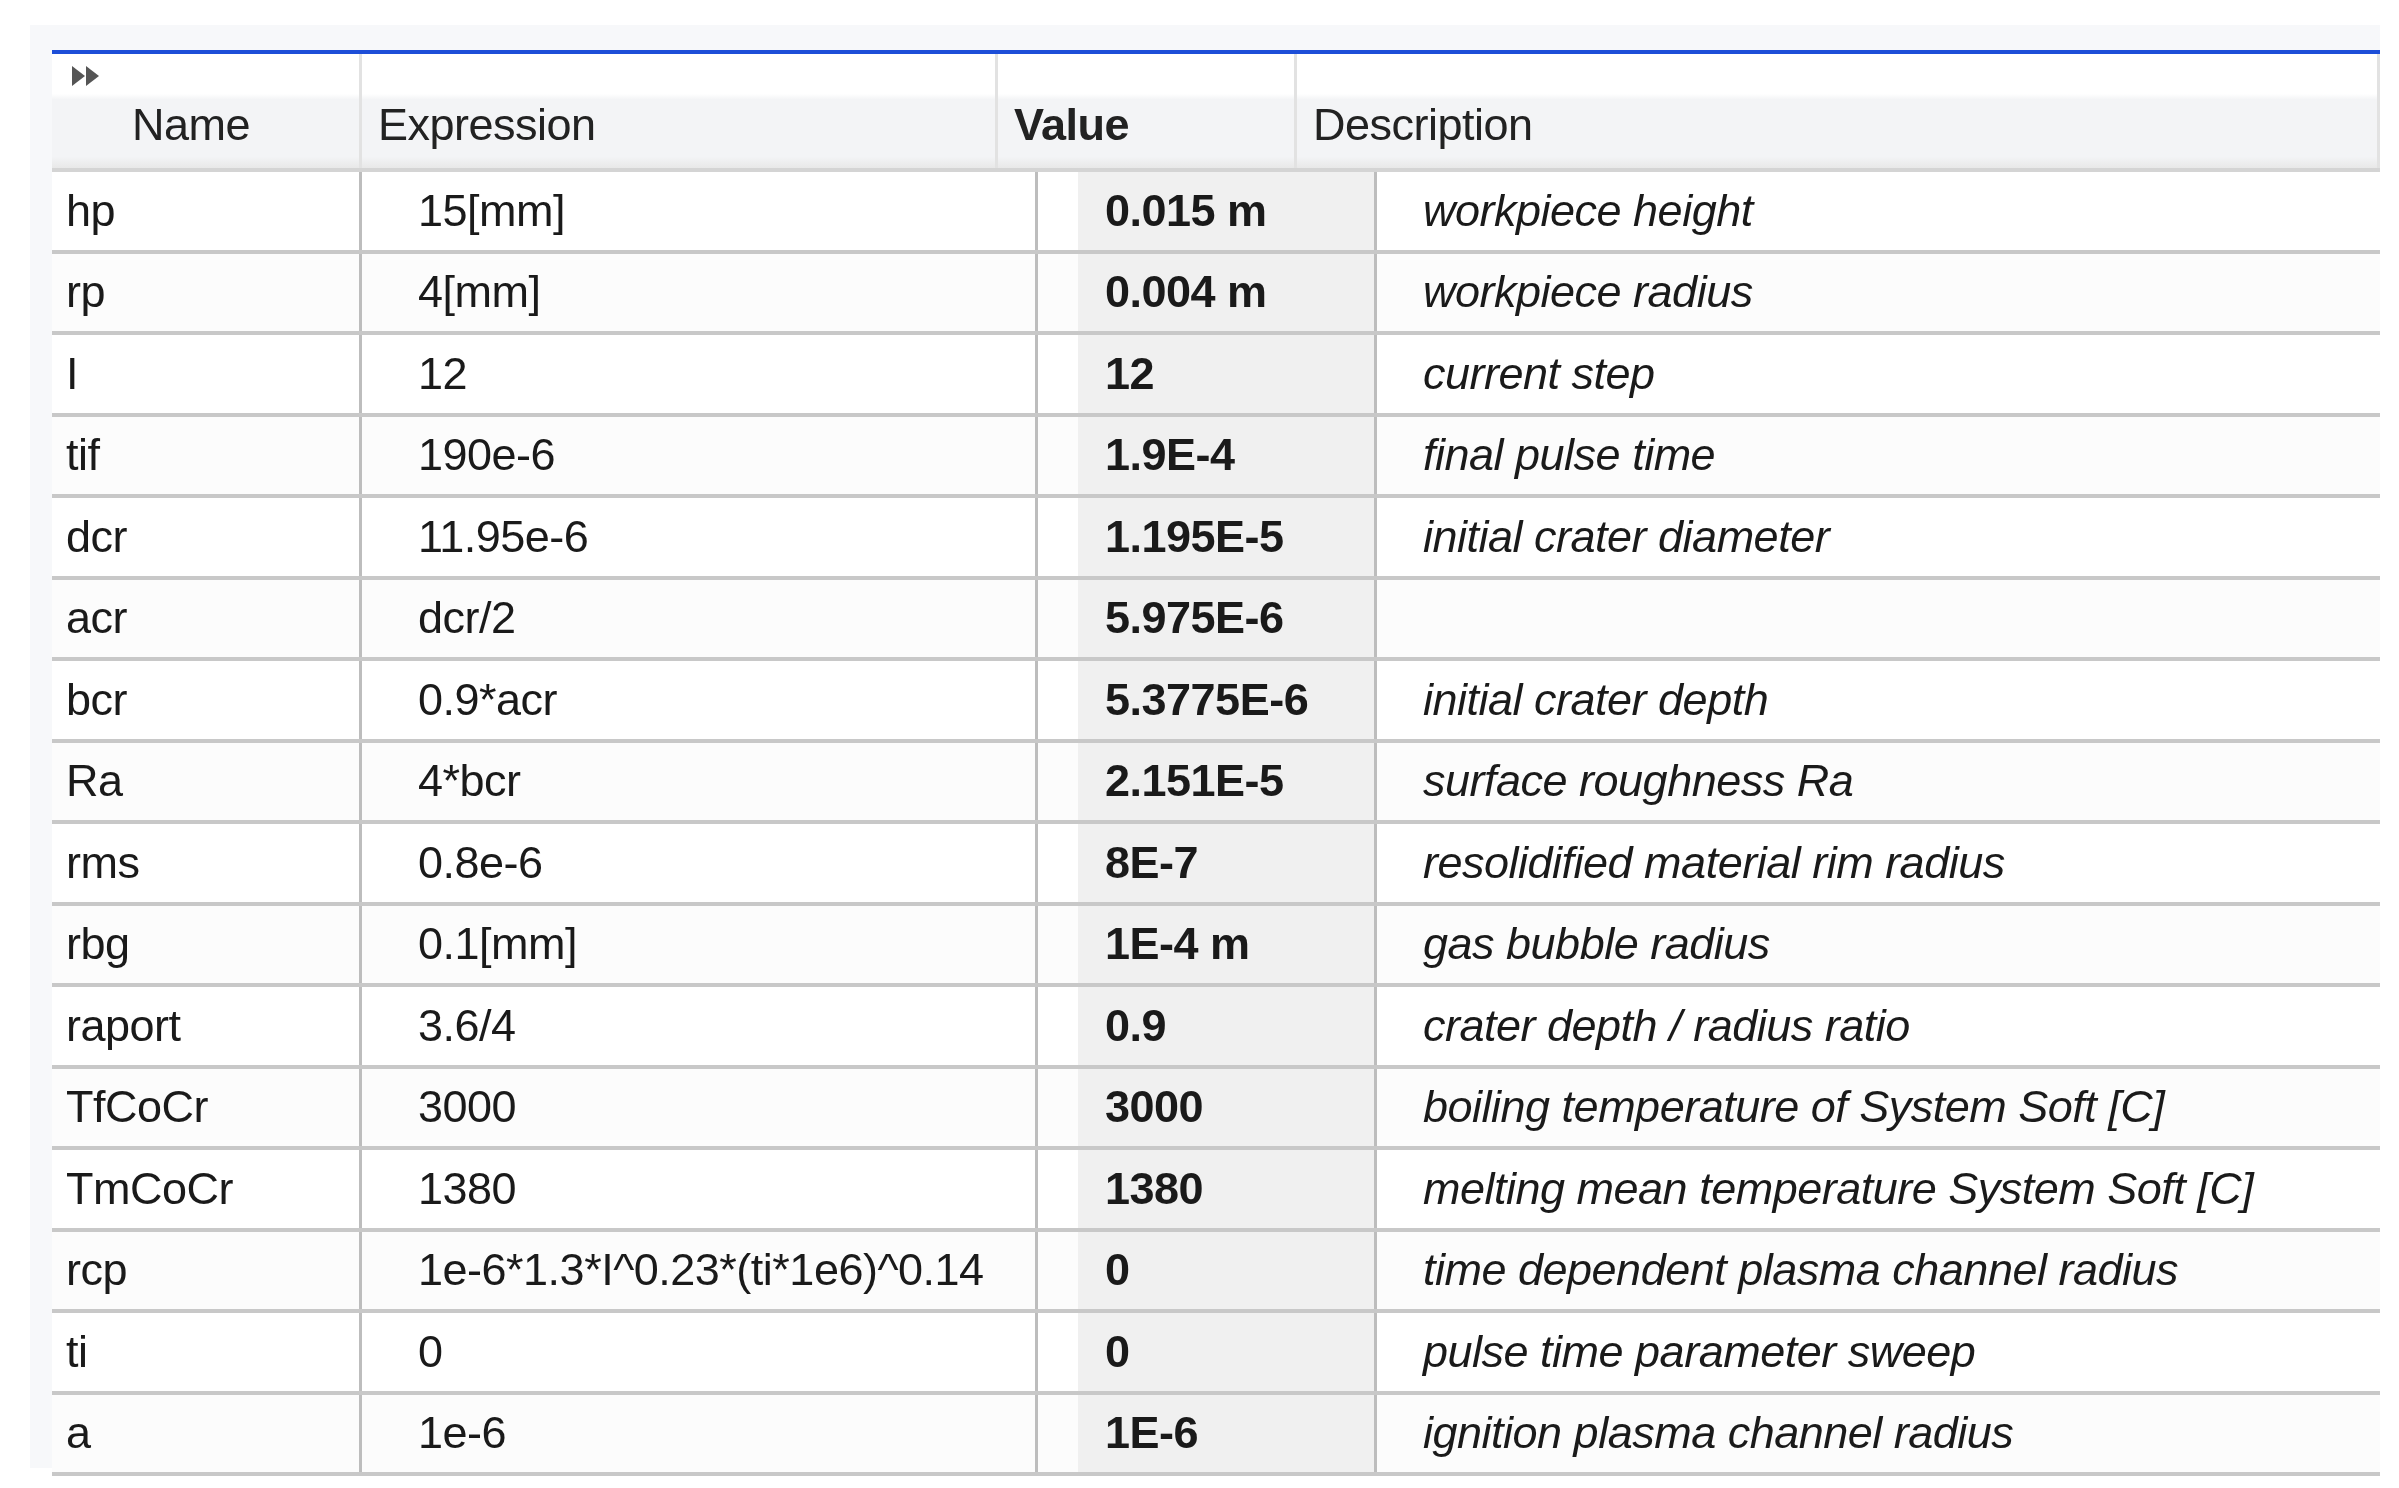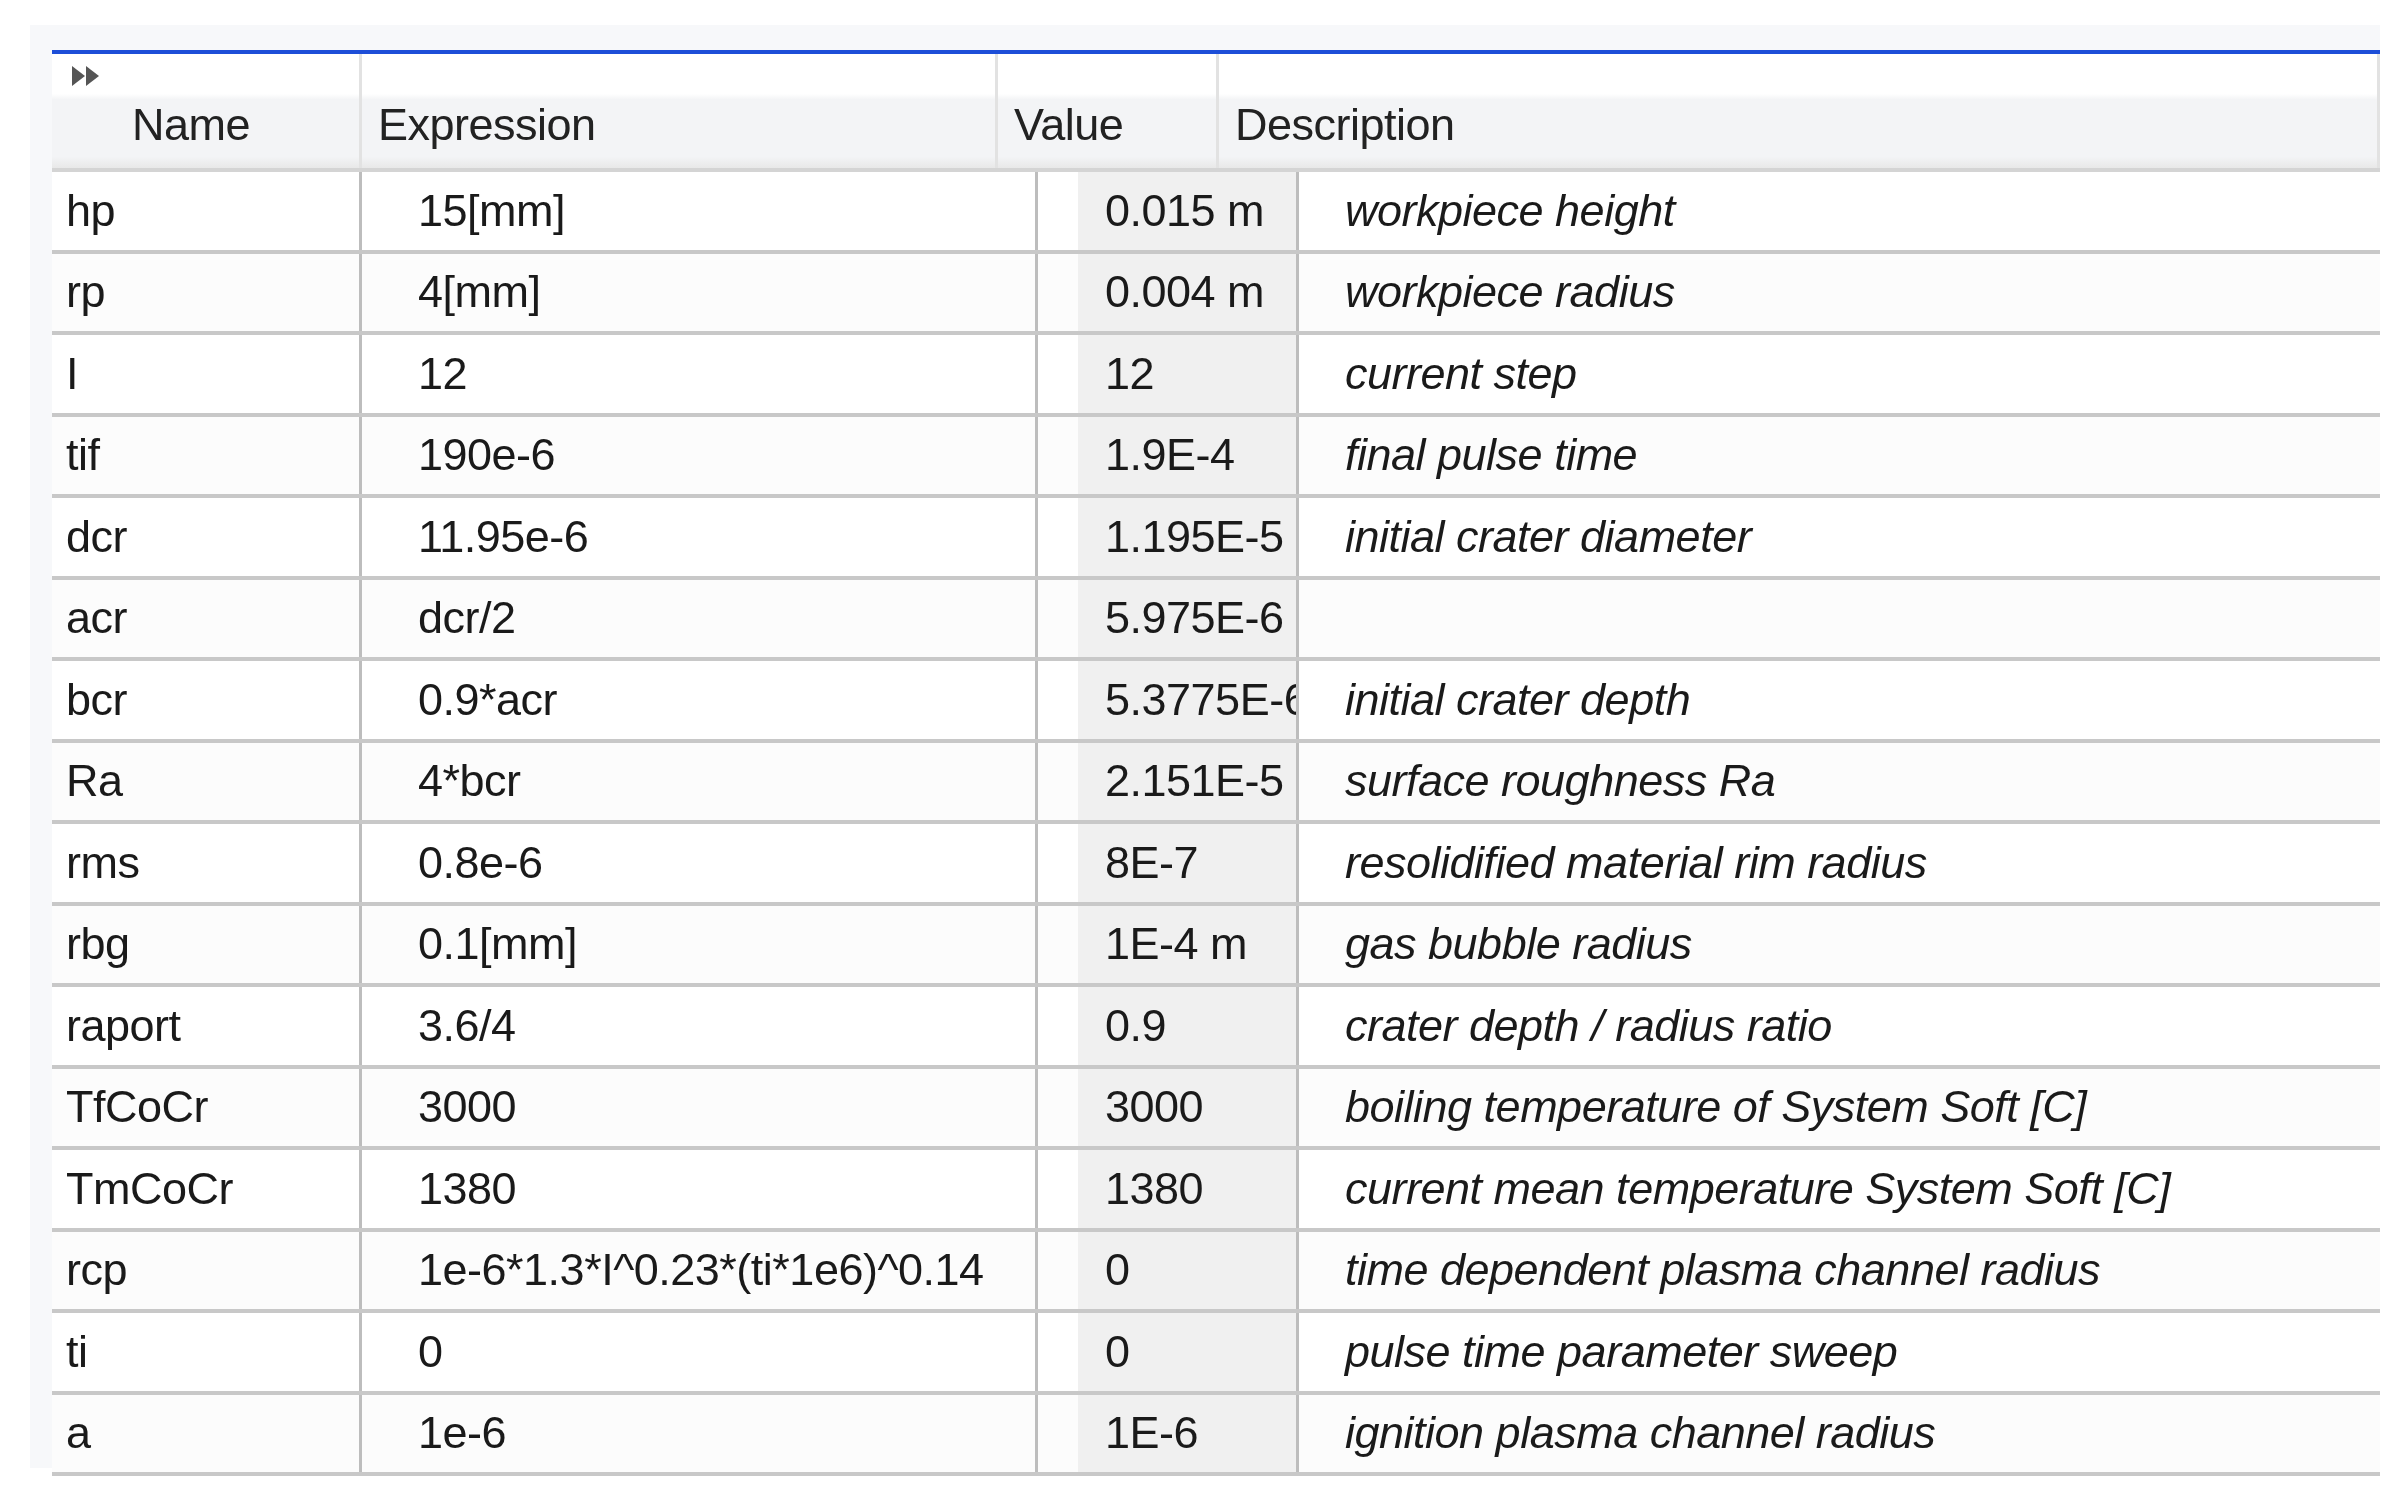--- a/index.html
+++ b/index.html
@@ -51,21 +51,21 @@
     letter-spacing: -0.5px;
   }
   .header-row .cell {
     border-right: 3px solid #e2e2e2;
     color: #222;
     padding-top: 28px;
     font-size: 45px;
   }
   .c-name  { width: 310px; }
   .c-expr  { width: 636px; }
-  .c-value { width: 221px; background: #f0f0f0; }
+  .c-value { width: 299px; background: #f0f0f0; font-weight: bold; }
   .c-desc  { flex: 1; border-right: none; }
   .header-row .c-value { background: transparent; }
   .header-row .c-name { padding-left: 80px; position: relative; }
   .col-icon {
     position: absolute;
     left: 20px; top: 12px;
     display: flex;
   }
   .tri {
     width: 0; height: 0;
@@ -165,21 +165,21 @@
       <div class="row alt">
         <div class="cell c-name">TfCoCr</div>
         <div class="cell c-expr">3000</div>
         <div class="cell c-value">3000</div>
         <div class="cell c-desc">boiling temperature of System Soft [C]</div>
       </div>
       <div class="row">
         <div class="cell c-name">TmCoCr</div>
         <div class="cell c-expr">1380</div>
         <div class="cell c-value">1380</div>
-        <div class="cell c-desc">current mean temperature System Soft [C]</div>
+        <div class="cell c-desc">melting mean temperature System Soft [C]</div>
       </div>
       <div class="row alt">
         <div class="cell c-name">rcp</div>
         <div class="cell c-expr">1e-6*1.3*I^0.23*(ti*1e6)^0.14</div>
         <div class="cell c-value">0</div>
         <div class="cell c-desc">time dependent plasma channel radius</div>
       </div>
       <div class="row">
         <div class="cell c-name">ti</div>
         <div class="cell c-expr">0</div>

